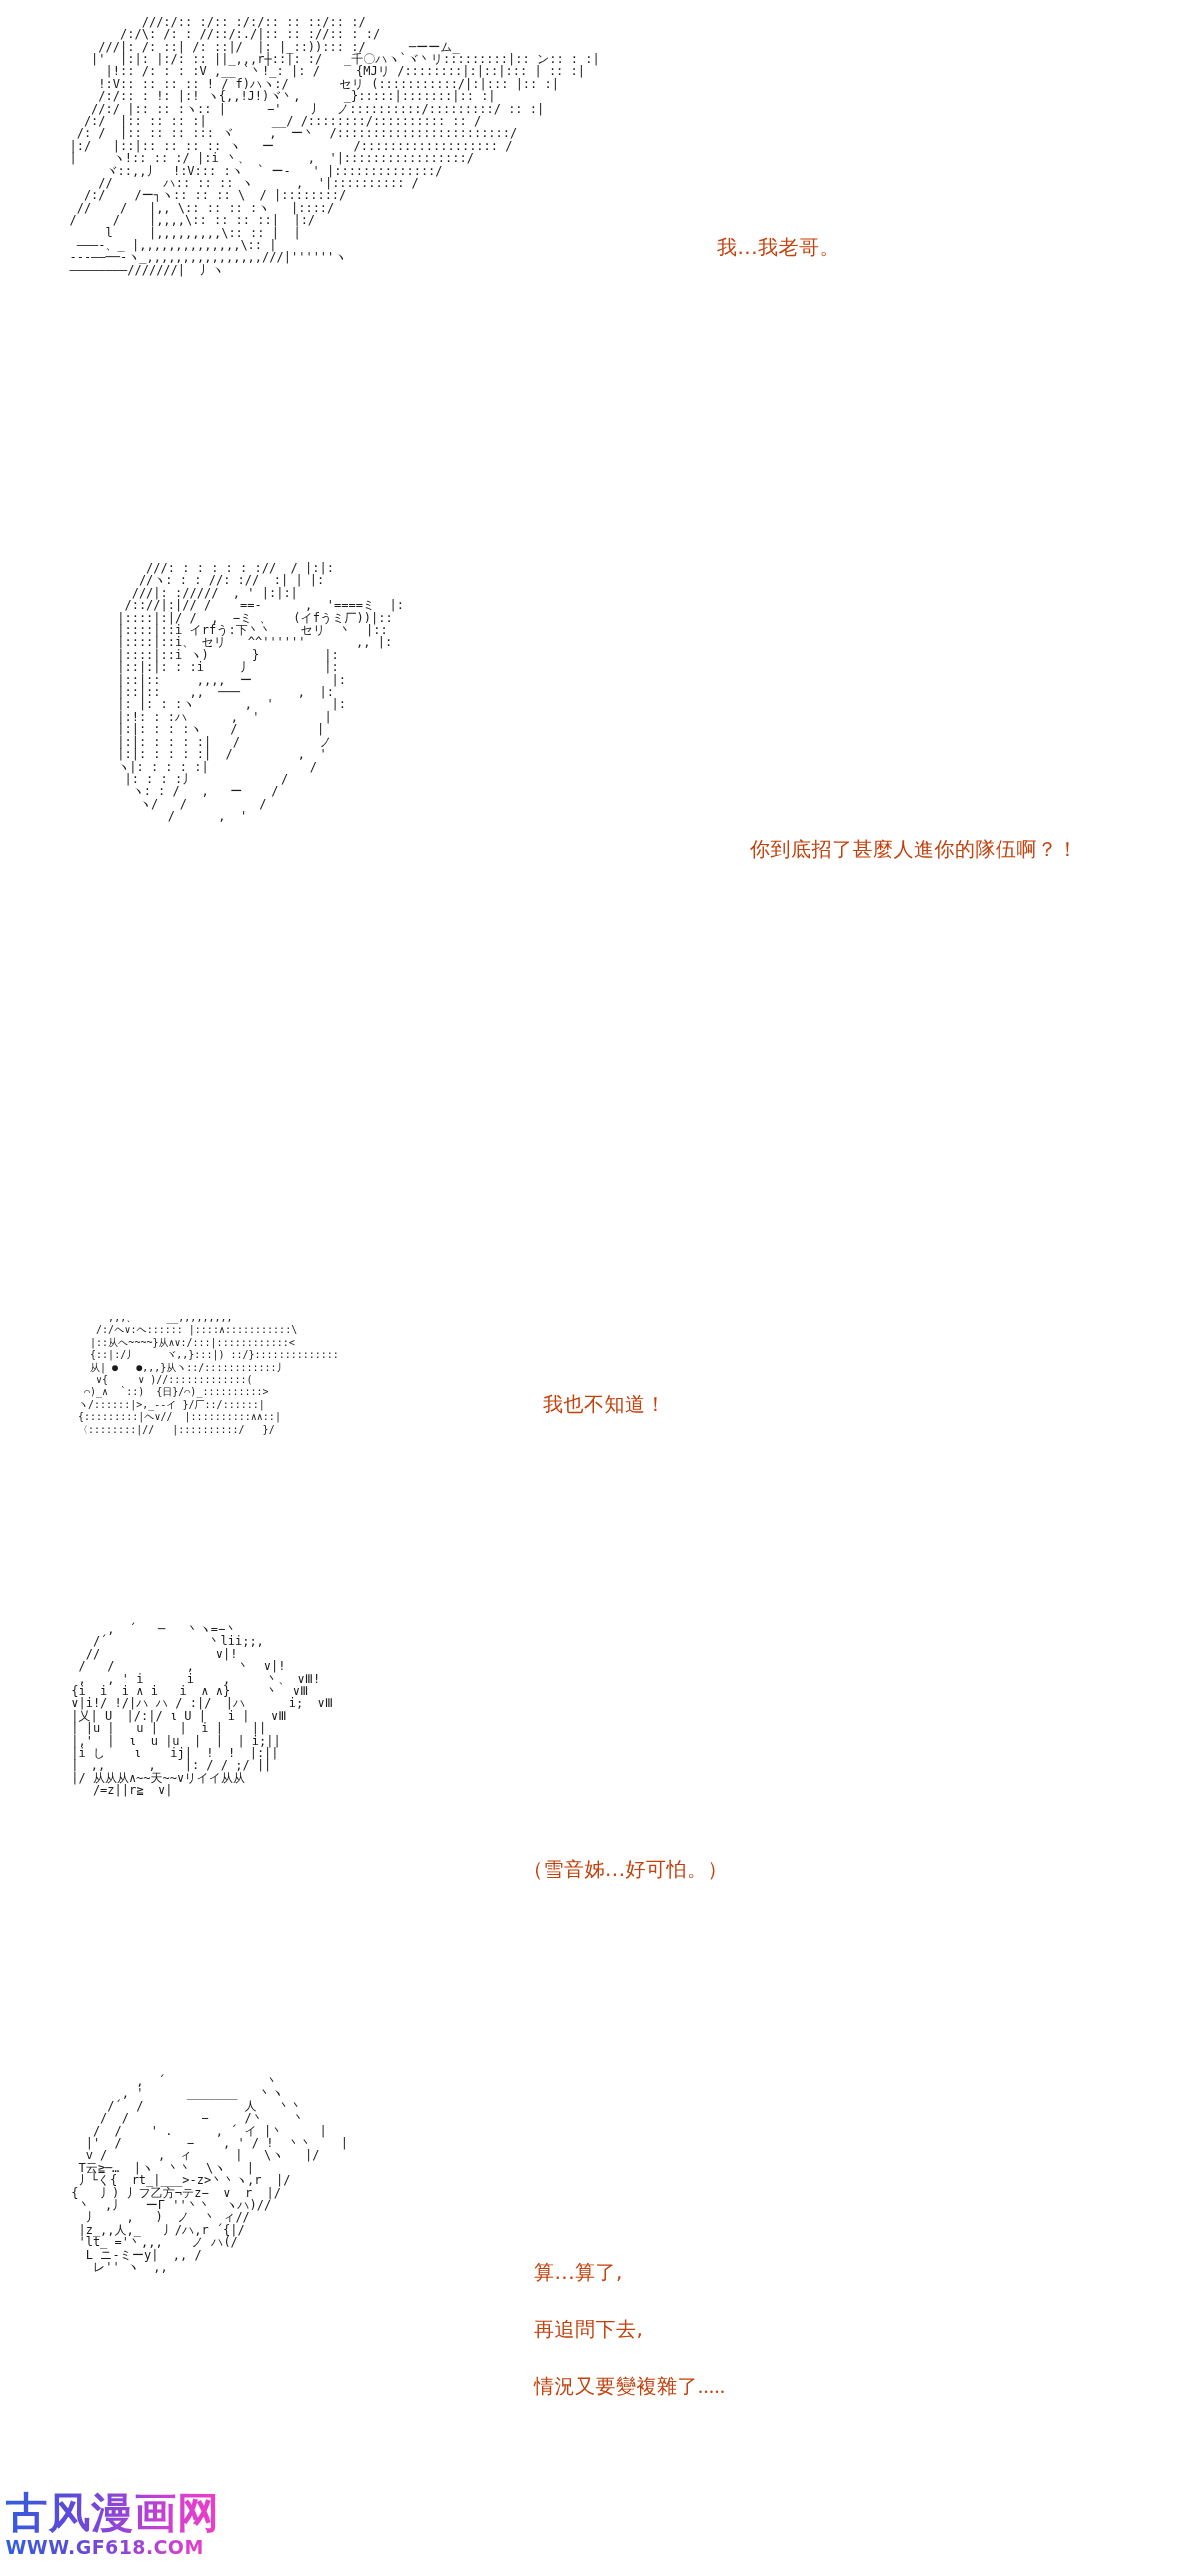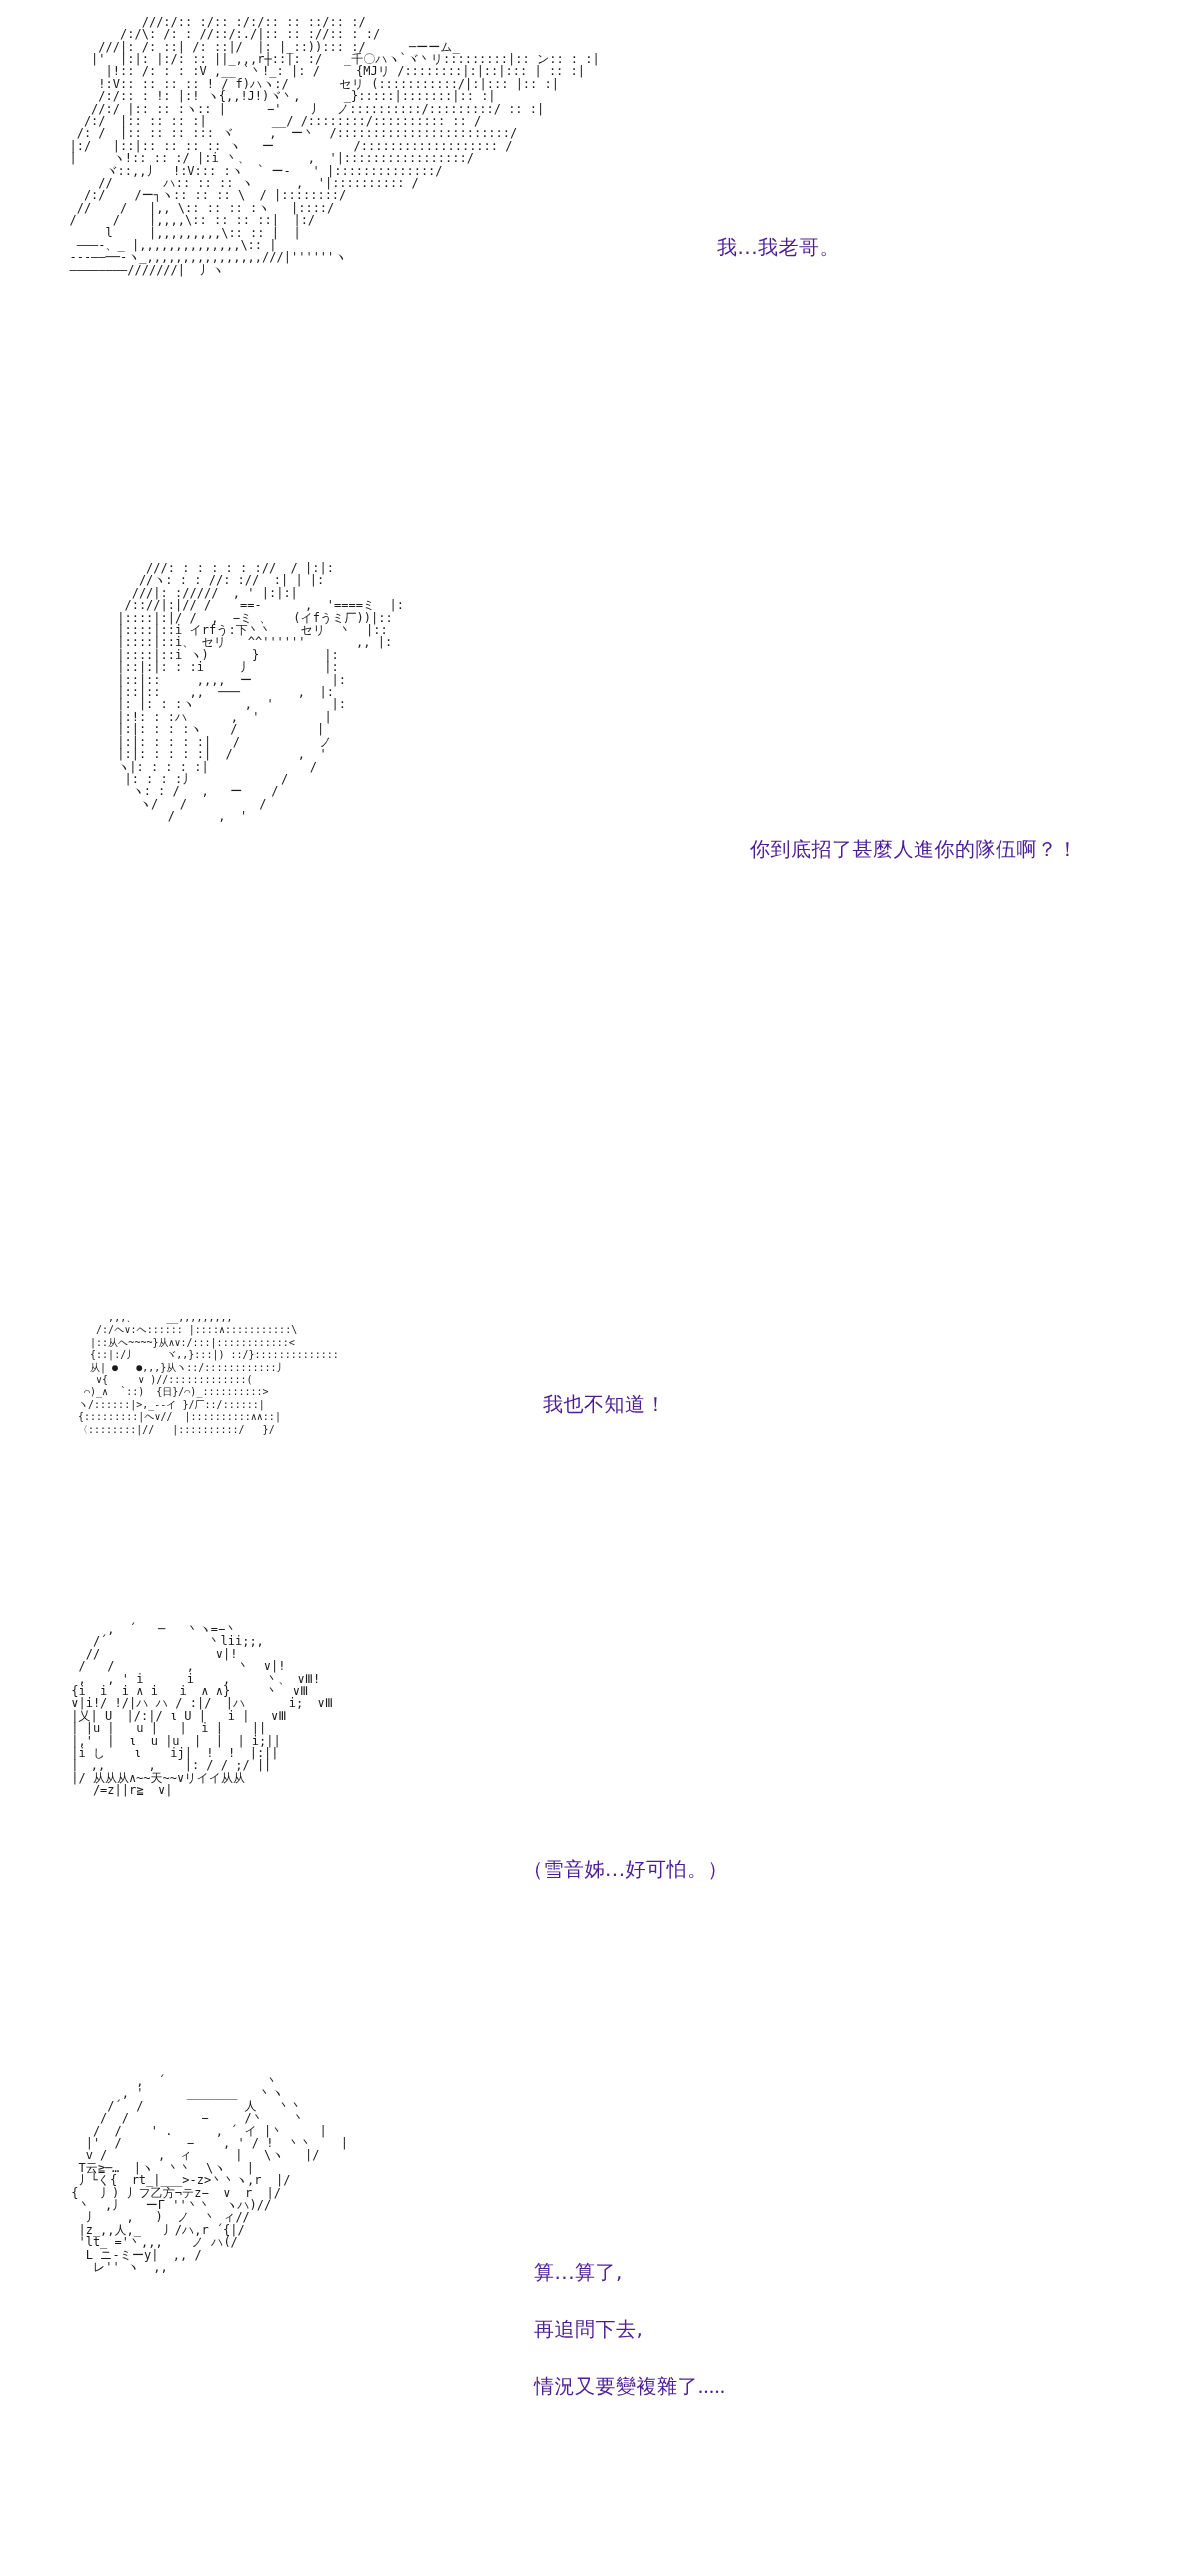--- a/index.html
+++ b/index.html
@@ -35,21 +35,21 @@
 
   .aa-1 { left: 55px;  top: 3.7px;    font-size: 12px; line-height: 12.4px; }
   .aa-2 { left: 110px; top: 550px;  font-size: 12px; line-height: 12.4px; }
   .aa-3 { left: 72px;  top: 1302px; font-size: 10px; line-height: 12.4px; }
   .aa-4 { left: 64px;  top: 1595px; font-size: 12px; line-height: 12.4px; margin-top: 28px; }
   .aa-5 { left: 64px;  top: 2063px; font-size: 12px; line-height: 12.4px; }
 
   
   .line {
     position: absolute;
-    color: #4c1d95;
+    color: #c2410c;
     font-family: "DejaVu Sans", sans-serif;
     font-size: 20px;
     line-height: 20px;
     white-space: nowrap;
     letter-spacing: 0.5px;
   }
 
   .d1 { left: 717px; top: 237px; }
   .d2 { left: 750px; top: 799px; margin-top: 40px; }
   .d3 { left: 543px; top: 1394px; }
@@ -189,15 +189,19 @@
    丿    ,   )  ノ  丶 ィ//
   |z_,,人,_   丿/ハ,r ´{|/
   'lt_ ='丶,,,    ノ ハ(/
    L ニ-ミーy|  ,, /
     レ'' ヽ  ,,
 </pre>
   <div class="line d5a">算...算了,</div>
   <div class="line d5b">再追問下去,</div>
   <div class="line d5c">情況又要變複雜了.....</div>
 
+  <div class="watermark">
+    <div class="wm-cn">古风漫画网</div>
+    <div class="wm-url">WWW.GF618.COM</div>
+  </div>
 
 </div>
 
 
 </body></html>

